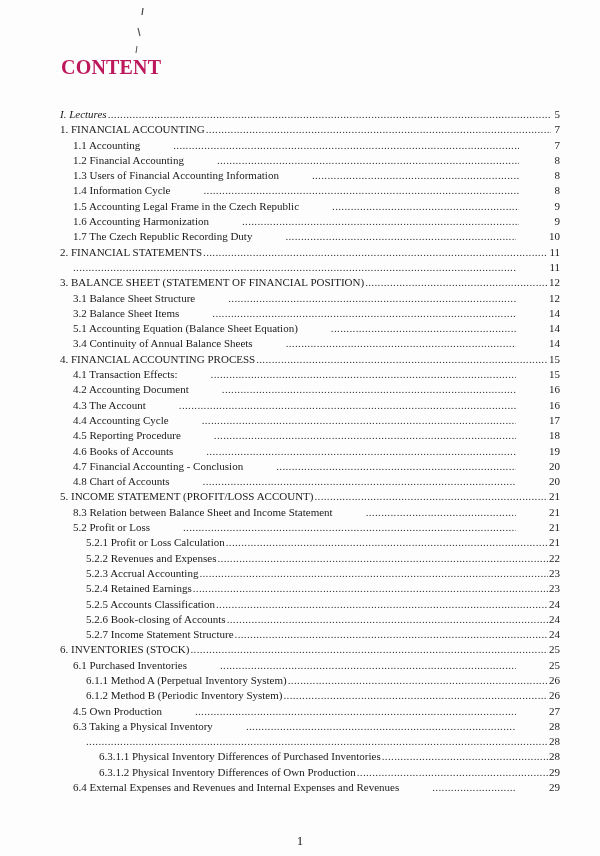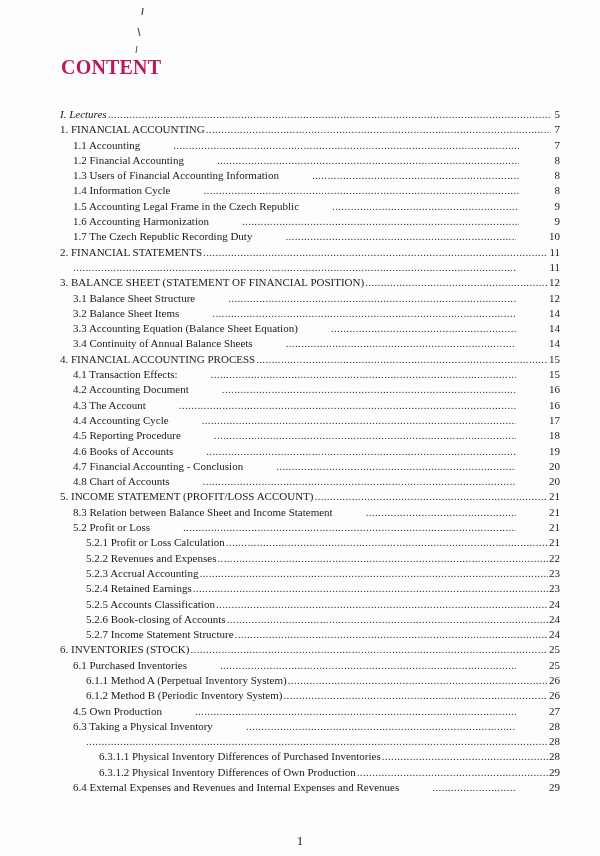--- a/index.html
+++ b/index.html
@@ -170,21 +170,21 @@
         <span class="label">3.1 Balance Sheet Structure</span>
         <span class="leader"></span>
         <span class="page-num">12</span>
       </li>
       <li class="toc-entry lvl-2">
         <span class="label">3.2 Balance Sheet Items</span>
         <span class="leader"></span>
         <span class="page-num">14</span>
       </li>
       <li class="toc-entry lvl-2">
-        <span class="label">3.3 Accounting Equation (Balance Sheet Equation)</span>
+        <span class="label">5.1 Accounting Equation (Balance Sheet Equation)</span>
         <span class="leader"></span>
         <span class="page-num">14</span>
       </li>
       <li class="toc-entry lvl-2">
         <span class="label">3.4 Continuity of Annual Balance Sheets</span>
         <span class="leader"></span>
         <span class="page-num">14</span>
       </li>
       <li class="toc-entry lvl-1">
         <span class="label">4. FINANCIAL ACCOUNTING PROCESS</span>

